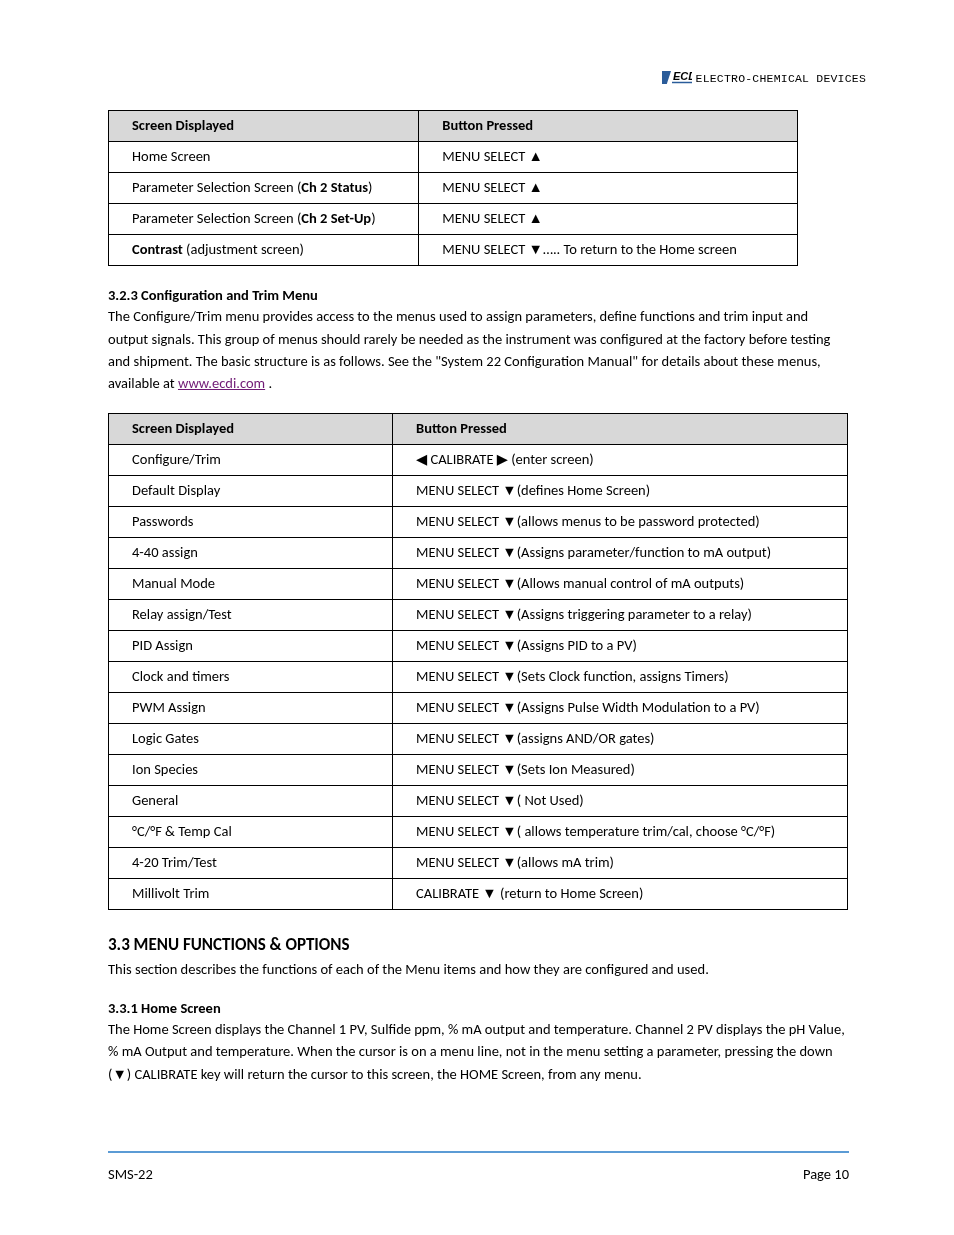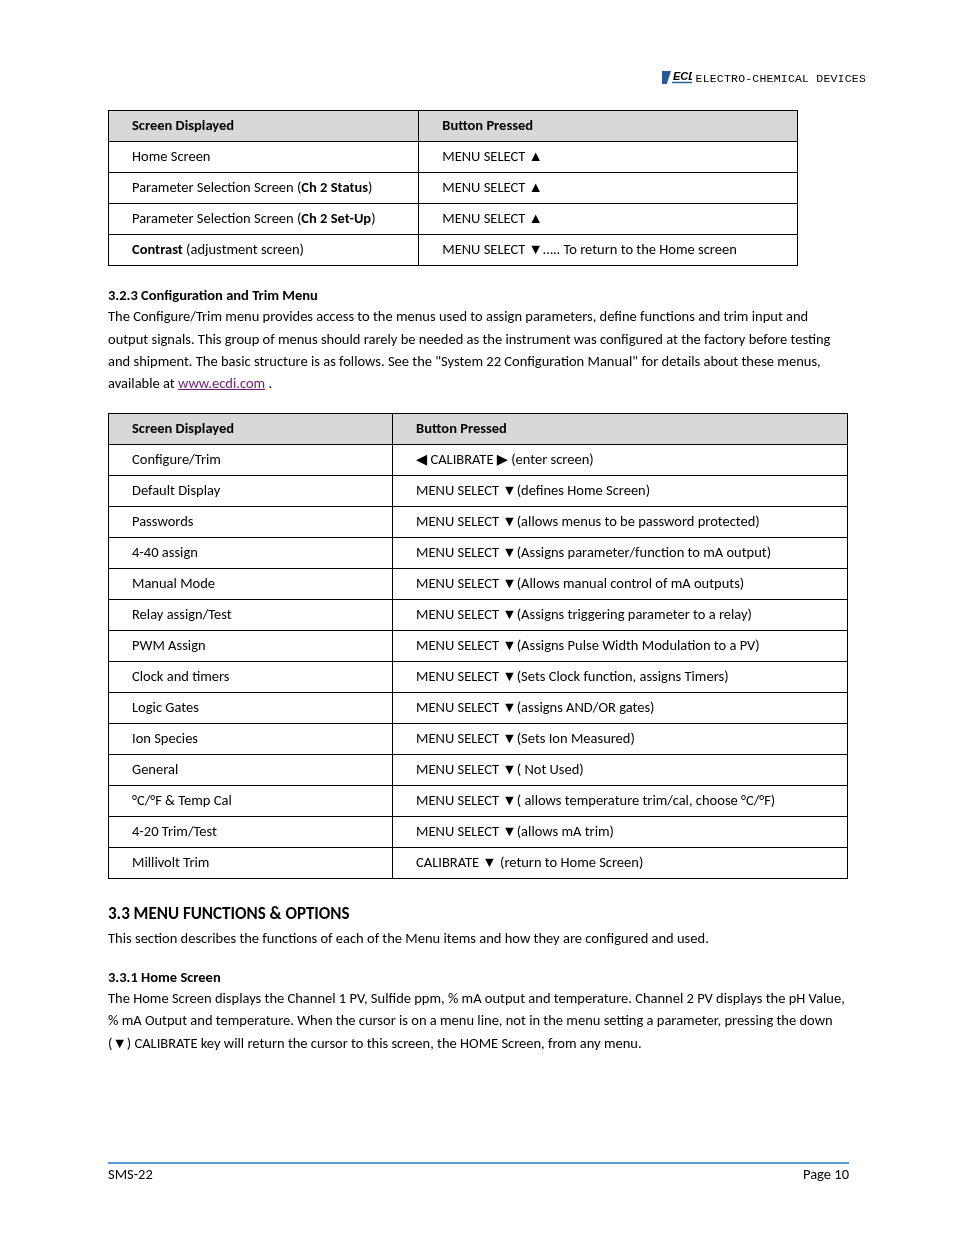--- a/index.html
+++ b/index.html
@@ -81,21 +81,21 @@
     margin-bottom: 3px;
   }
   .footer {
     position: absolute;
     bottom: 52px;
     left: 108px;
     right: 105px;
     display: flex;
     justify-content: space-between;
     border-top: 2.5px solid #5b9bd5;
-    padding-top: 1px;
+    padding-top: 12px;
     font-size: 14.5px;
   }
   .bold { font-weight: bold; }
 </style>
 </head>
 <body>
 
 <div class="page">
 
   <div class="brand">
@@ -165,26 +165,30 @@
           </tr>
       <tr>
             <td>Manual Mode</td>
             <td>MENU SELECT ▼(Allows manual control of mA outputs)</td>
           </tr>
       <tr>
             <td>Relay assign/Test</td>
             <td>MENU SELECT ▼(Assigns triggering parameter to a relay)</td>
           </tr>
       <tr>
+            <td>PID Assign</td>
+            <td>MENU SELECT ▼(Assigns PID to a PV)</td>
+          </tr>
+      <tr>
+            <td>Clock and timers</td>
+            <td>MENU SELECT ▼(Sets Clock function, assigns Timers)</td>
+          </tr>
+      <tr>
             <td>PWM Assign</td>
             <td>MENU SELECT ▼(Assigns Pulse Width Modulation to a PV)</td>
-          </tr>
-      <tr>
-            <td>Clock and timers</td>
-            <td>MENU SELECT ▼(Sets Clock function, assigns Timers)</td>
           </tr>
       <tr>
             <td>Logic Gates</td>
             <td>MENU SELECT ▼(assigns AND/OR gates)</td>
           </tr>
       <tr>
             <td>Ion Species</td>
             <td>MENU SELECT ▼(Sets Ion Measured)</td>
           </tr>
       <tr>

